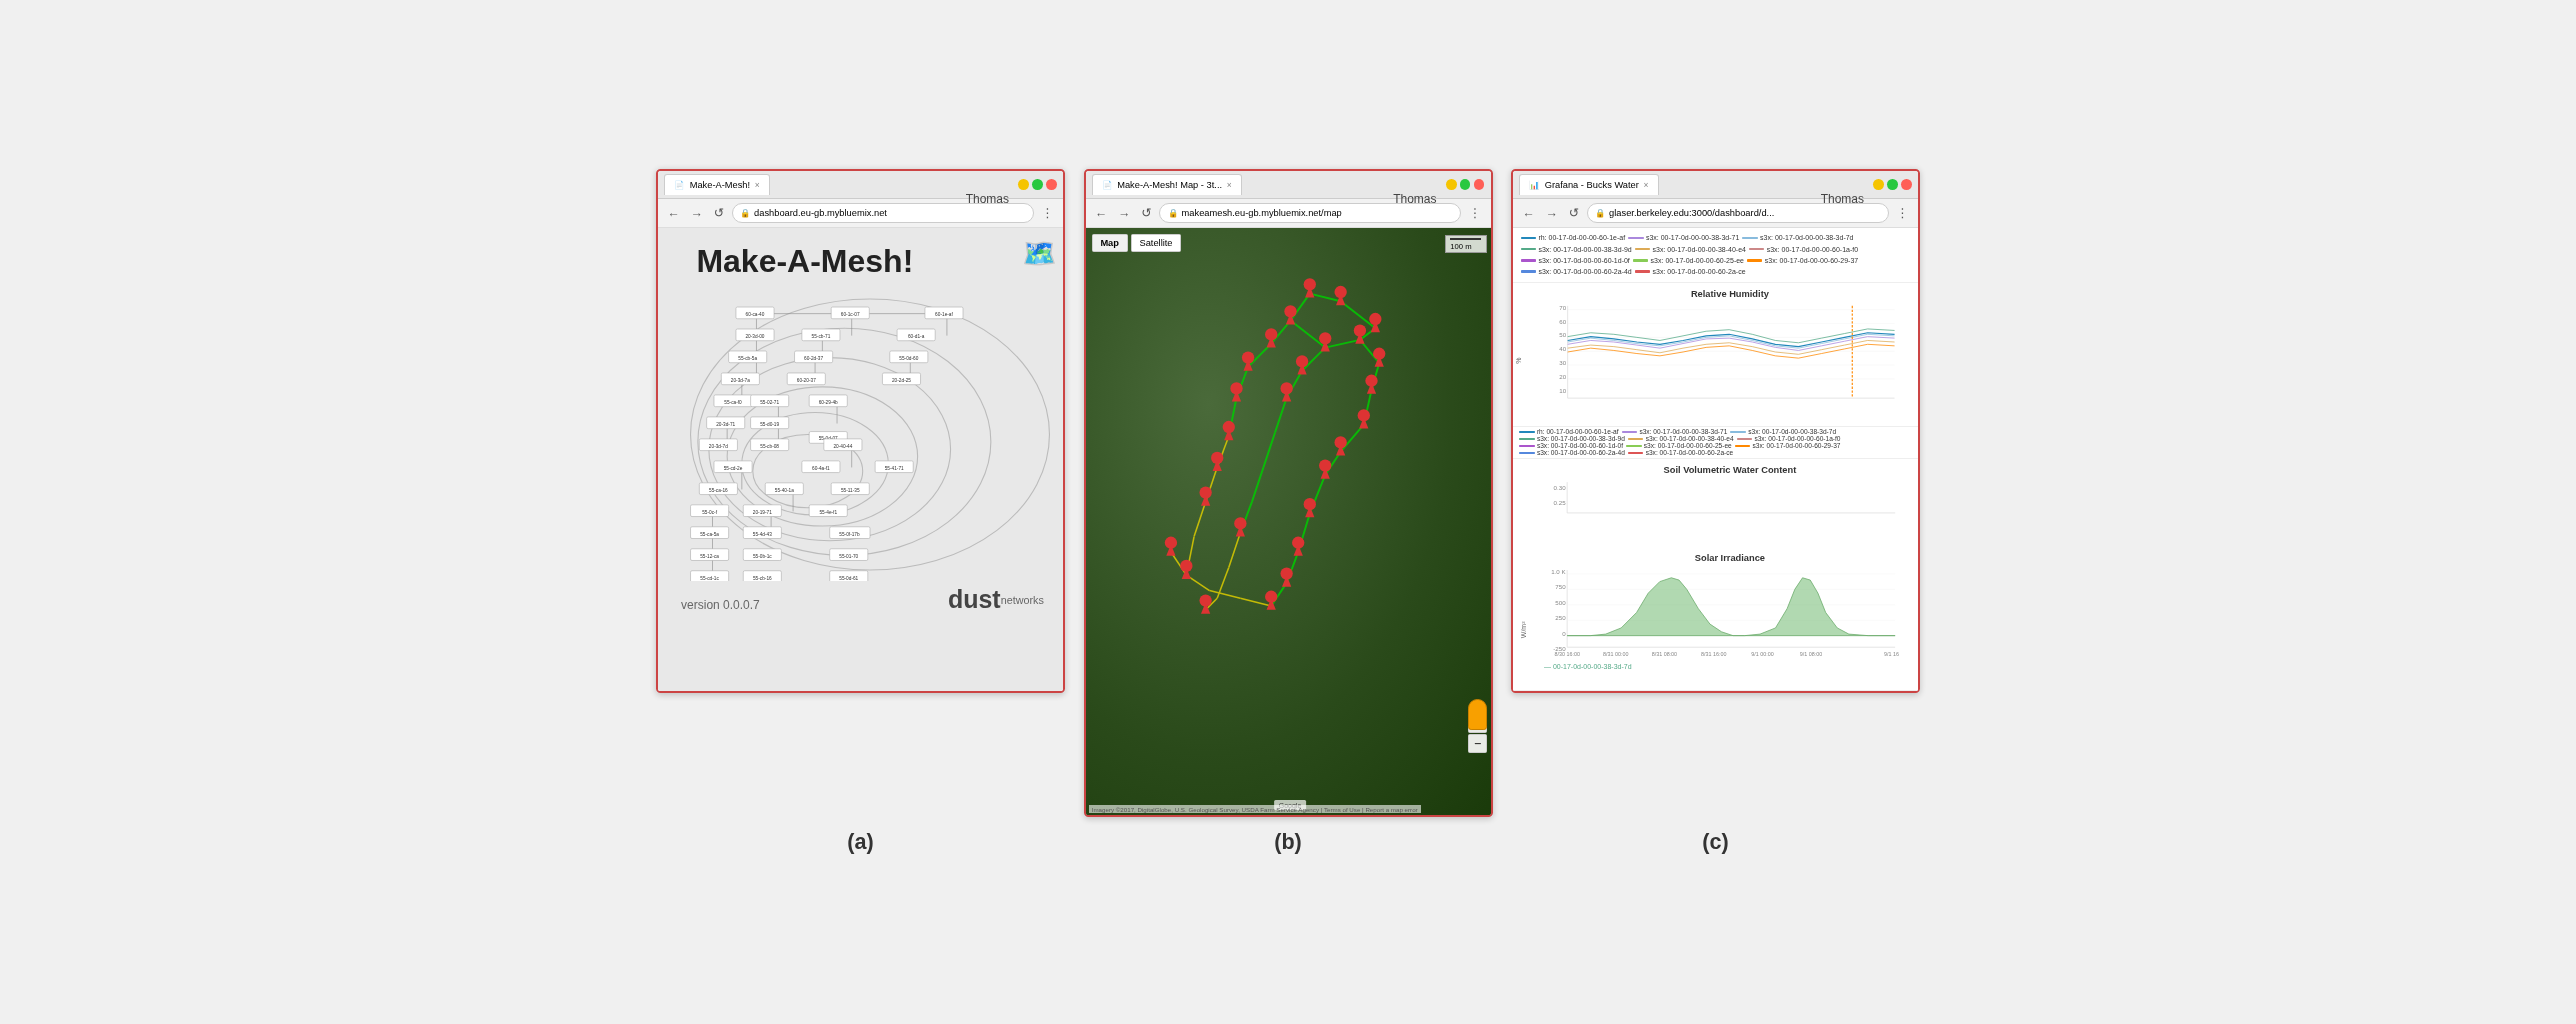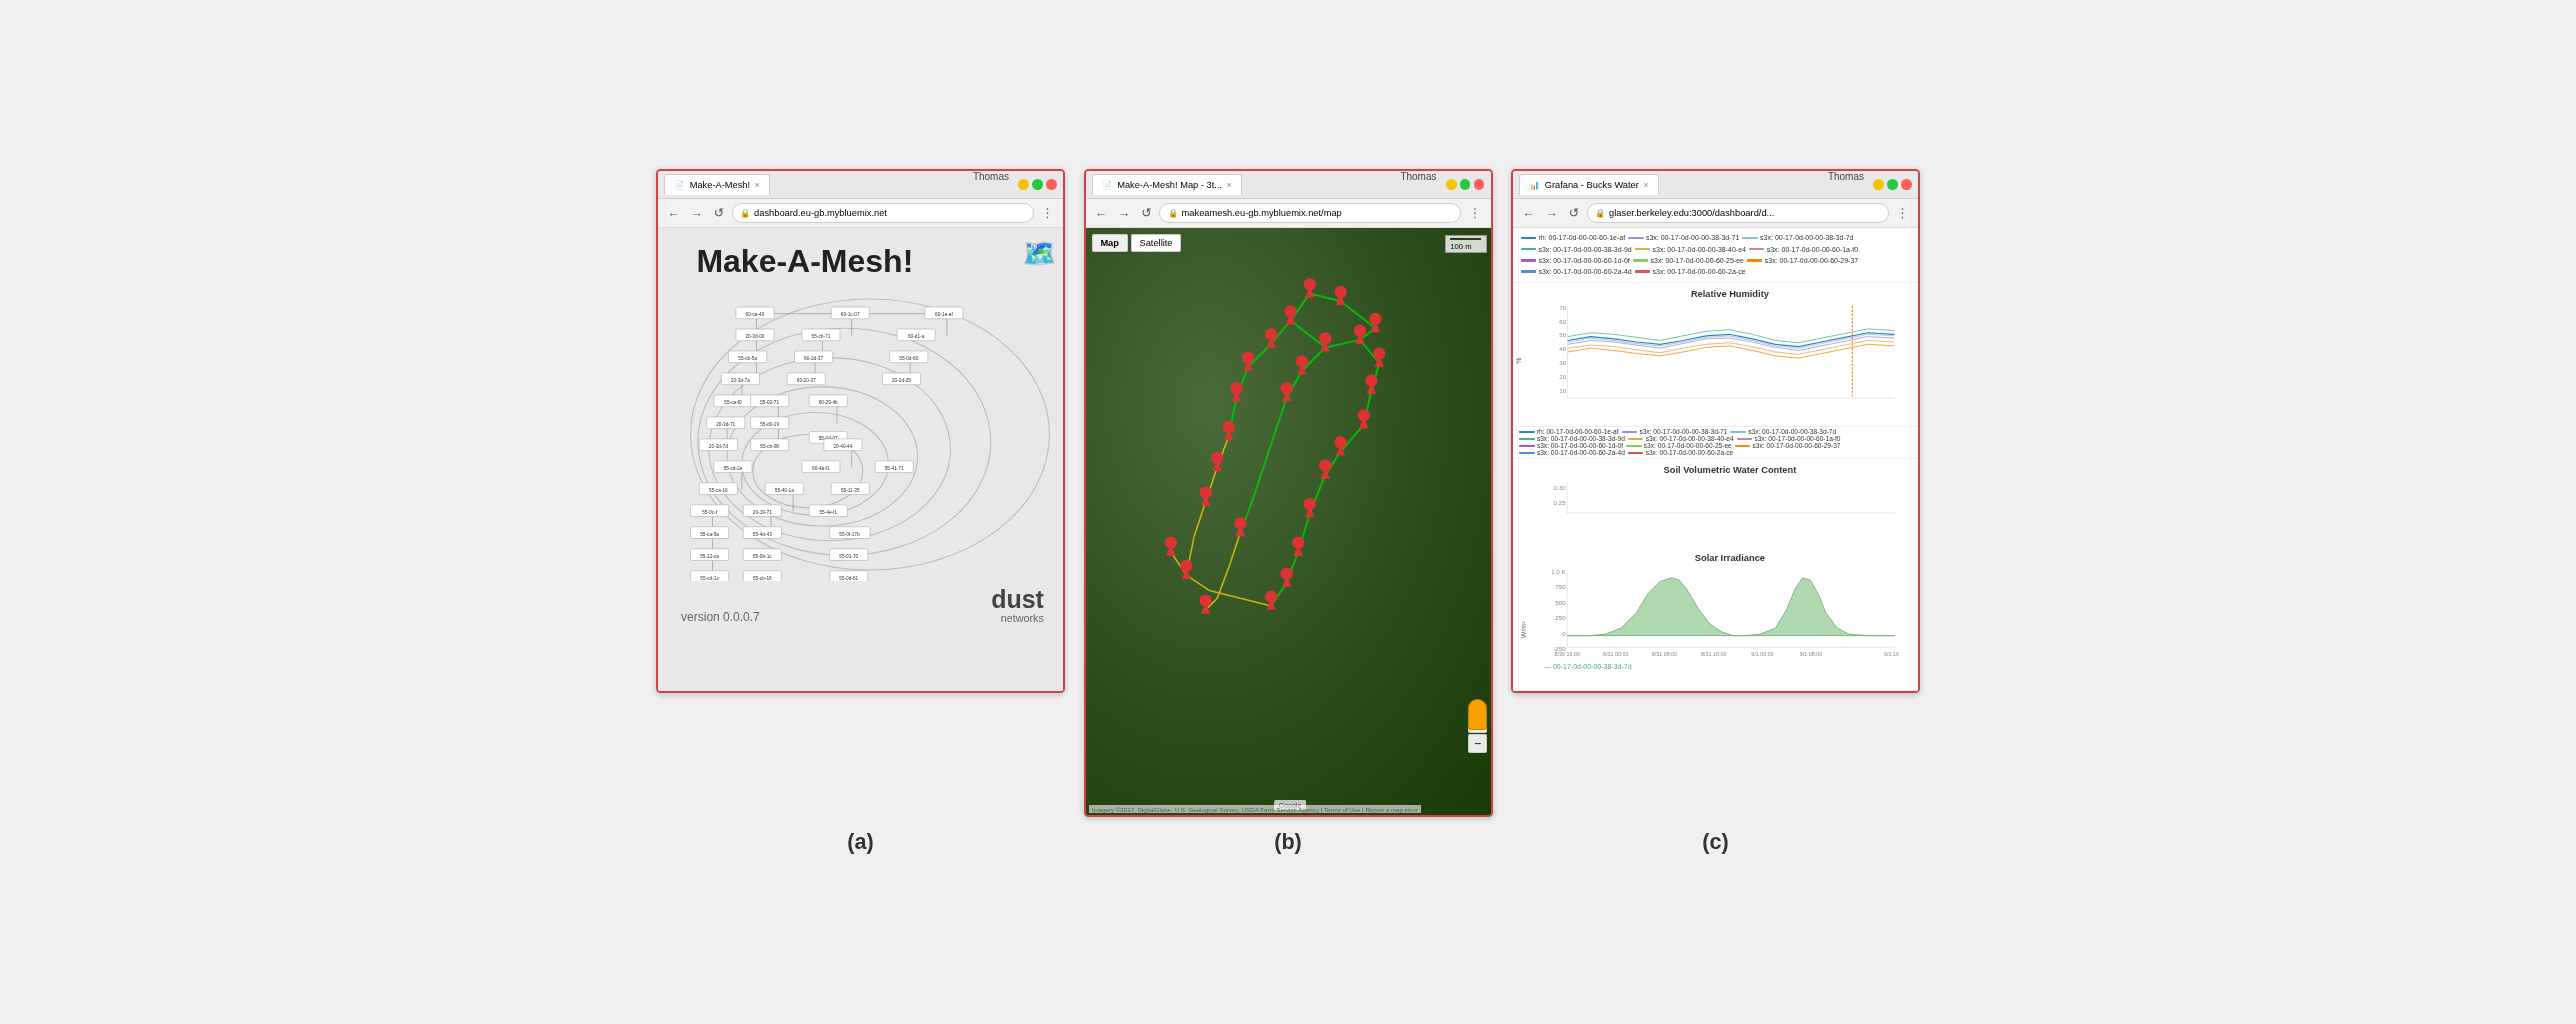--- a/index.html
+++ b/index.html
@@ -80,26 +80,26 @@
       align-items: center;
       justify-content: center;
       font-size: 7px;
       cursor: pointer;
     }
     .win-btn-min { background: #f5c400; }
     .win-btn-max { background: #28c840; }
     .win-btn-close { background: #ff5f57; }
 
     .user-label {
-      font-size: 10px;
+      font-size: 12px;
       color: #444;
       font-weight: 500;
       position: absolute;
       right: 54px;
-      top: 0;
+      top: 21px;
     }
 
     .browser-toolbar {
       background: #f2f2f2;
       height: 29px;
       display: flex;
       align-items: center;
       padding: 0 6.2px;
       gap: 4.6px;
       border-bottom: 0.8px solid #ddd;
@@ -167,22 +167,22 @@
       margin-top: 6.2px;
     }
 
     .mesh-version {
       font-size: 12px;
       color: #666;
     }
 
     .dust-logo {
       display: flex;
-      flex-direction: column;
-      align-items: flex-end;
+      flex-direction: row;
+      align-items: center;
     }
 
     .dust-text {
       font-size: 25px;
       font-weight: bold;
       color: #444;
       line-height: 1;
     }
 
     .dust-sub {

